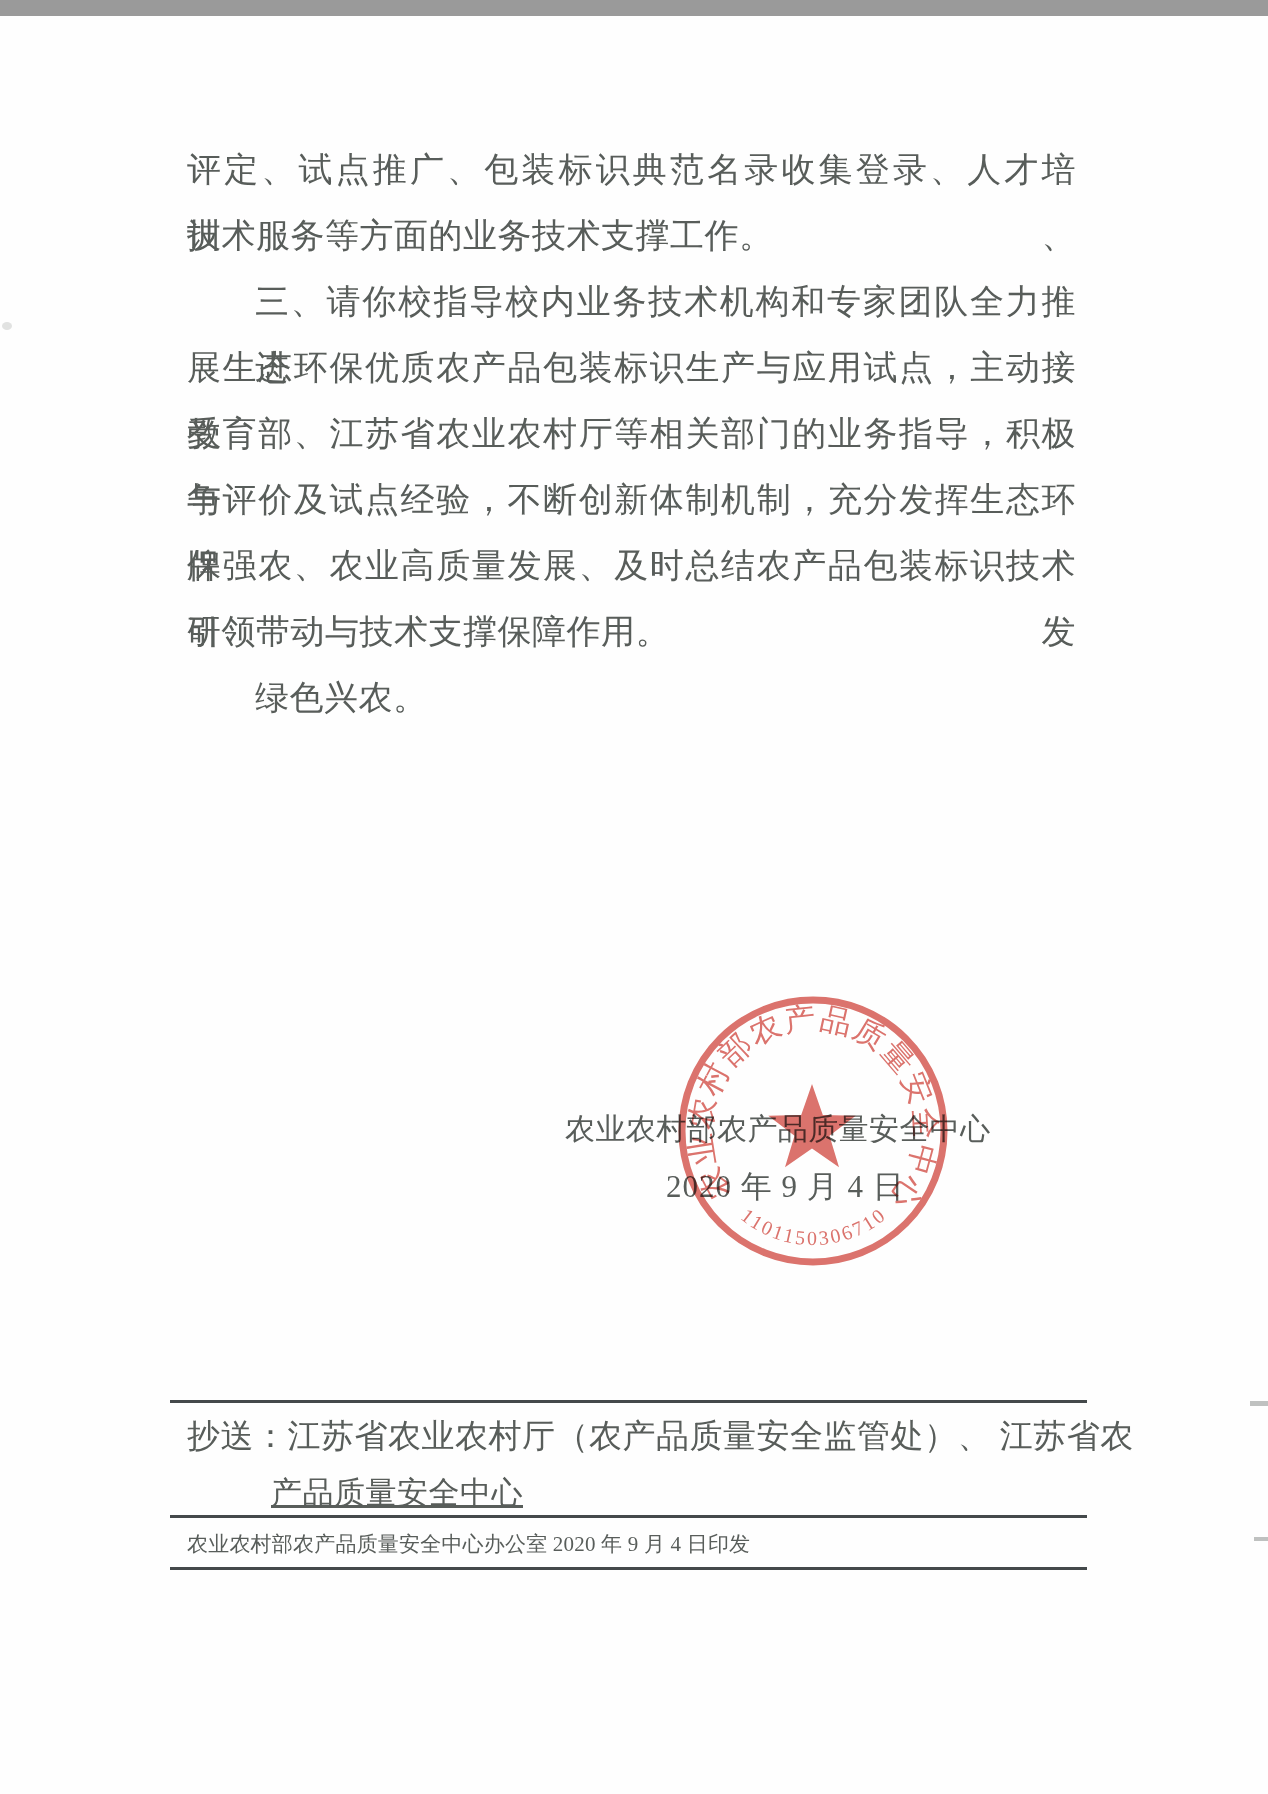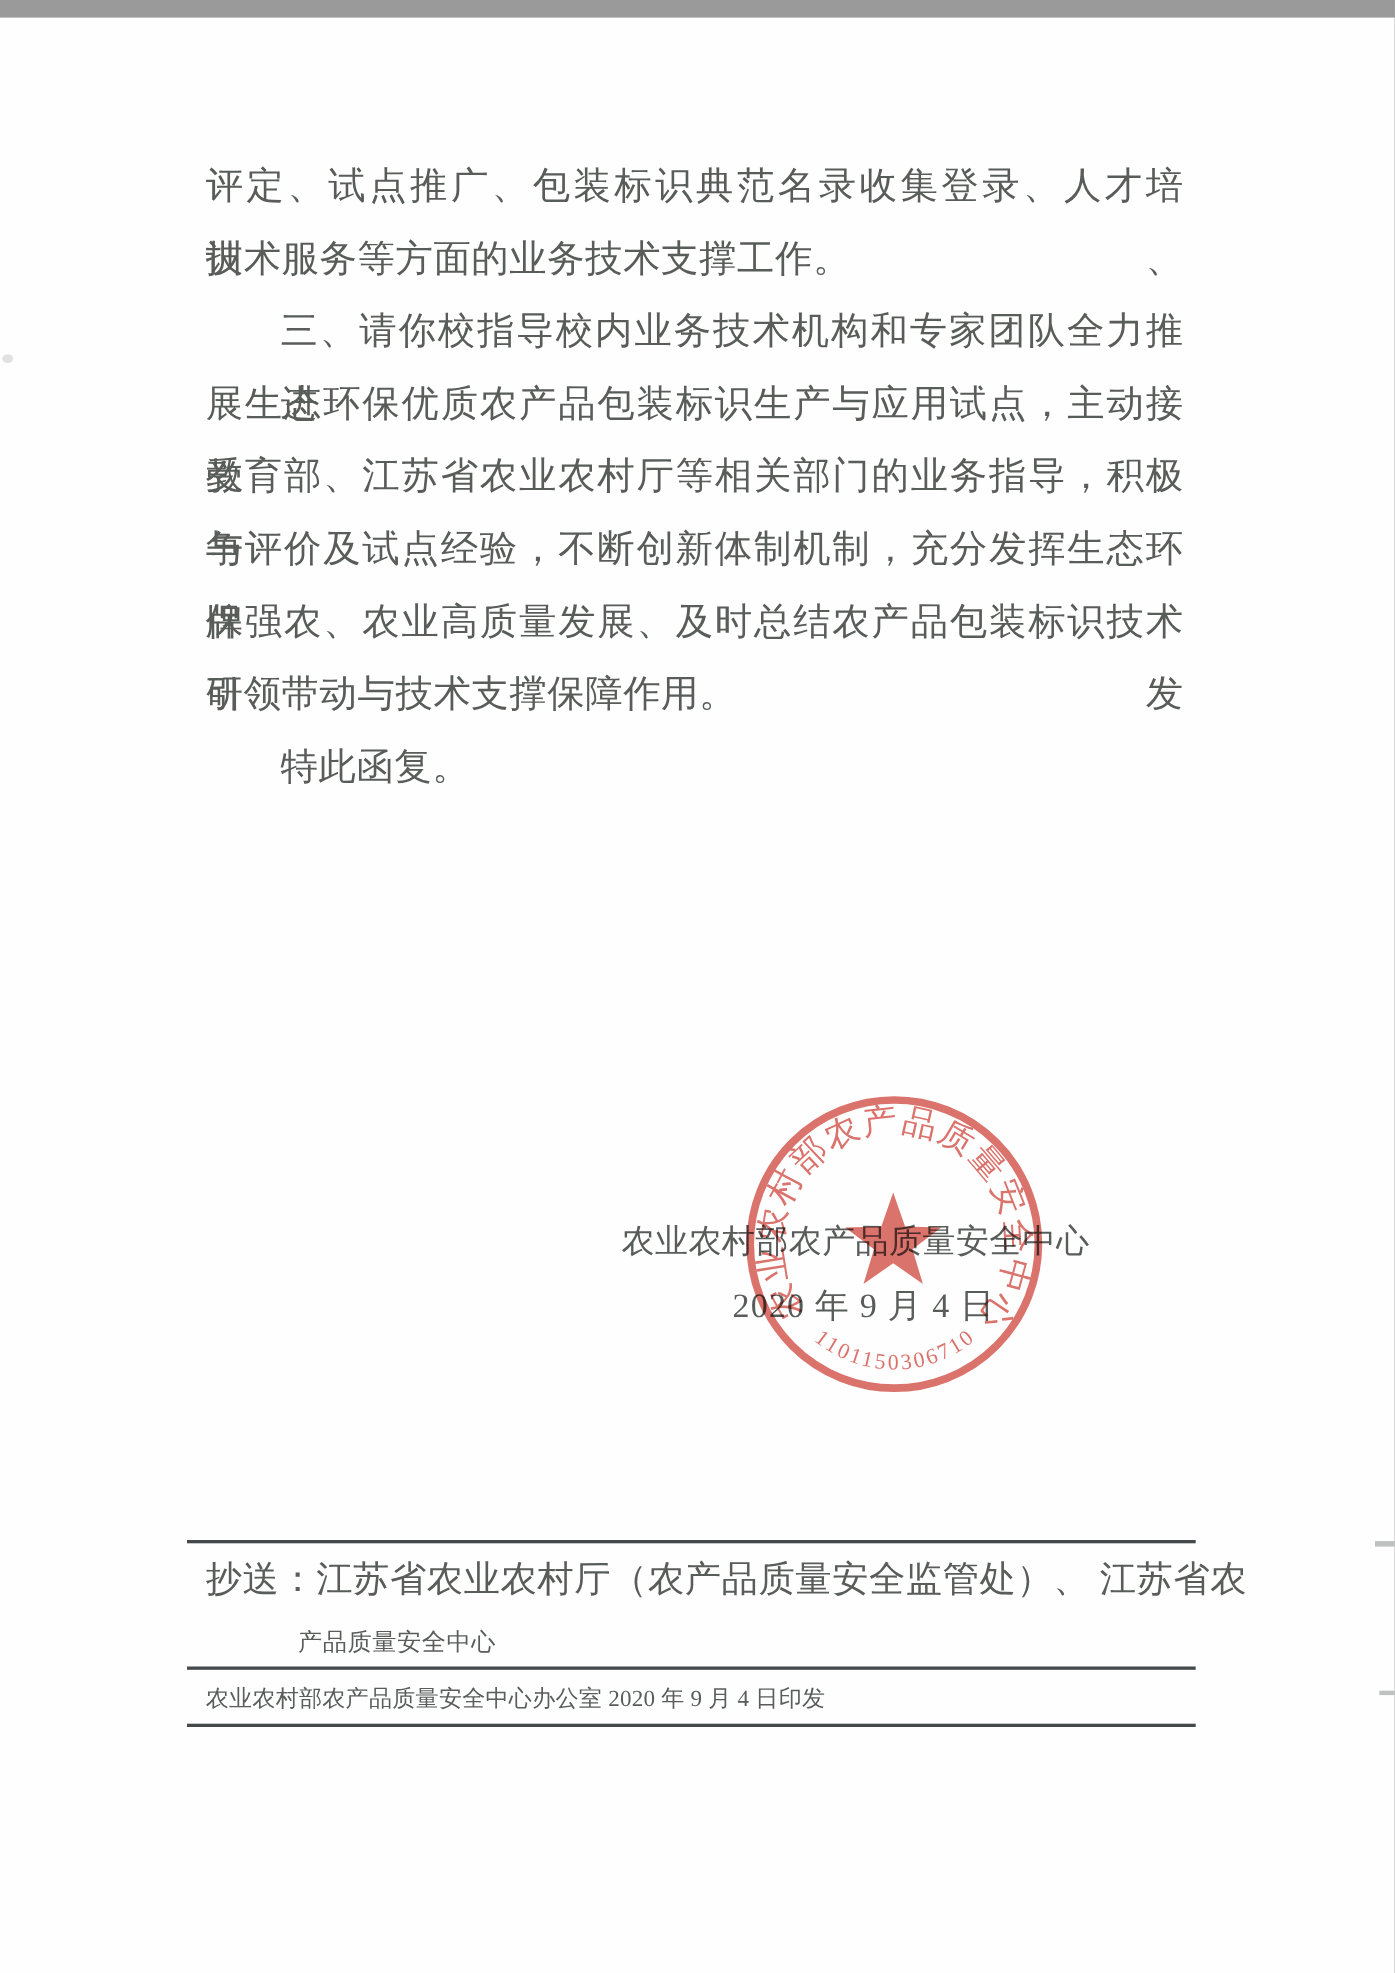--- a/index.html
+++ b/index.html
@@ -54,21 +54,21 @@
   }
   .rule-1{top:1384px;}
   .rule-2{top:1499px;}
   .rule-3{top:1551px;}
   .cc-line-1{
     position:absolute;left:187px;top:1398px;
     font-size:33px;line-height:44px;letter-spacing:0.5px;white-space:nowrap;
   }
   .cc-line-2{
     position:absolute;left:271px;top:1455px;
-    font-size:22px;line-height:44px;letter-spacing:0.5px;white-space:nowrap;
+    font-size:31px;line-height:44px;letter-spacing:0.5px;white-space:nowrap;text-decoration:underline;
   }
   .issuer-line{
     position:absolute;left:187px;top:1506px;
     font-size:21px;line-height:44px;letter-spacing:0.2px;white-space:nowrap;
   }
   
   .artifact{position:absolute;background:#8b8e8c;opacity:.55;}
   .artifact.a1{left:1250px;top:1385px;width:18px;height:5px;}
   .artifact.a2{left:1254px;top:1521px;width:14px;height:4px;}
   .artifact.a3{left:2px;top:306px;width:10px;height:8px;border-radius:50%;opacity:.25;}
@@ -80,21 +80,21 @@
 
   <div class="body-text">
     <div class="line full">评定、试点推广、包装标识典范名录收集登录、人才培训、</div>
     <div class="line end">技术服务等方面的业务技术支撑工作。</div>
     <div class="line full indent">三、请你校指导校内业务技术机构和专家团队全力推进</div>
     <div class="line full">展生态环保优质农产品包装标识生产与应用试点，主动接受</div>
     <div class="line full">教育部、江苏省农业农村厅等相关部门的业务指导，积极争</div>
     <div class="line full">与评价及试点经验，不断创新体制机制，充分发挥生态环保</div>
     <div class="line full">牌强农、农业高质量发展、及时总结农产品包装标识技术研发</div>
     <div class="line end">引领带动与技术支撑保障作用。</div>
-    <div class="line end indent">特此函复。</div>
+    <div class="line end indent">绿色兴农。</div>
   </div>
 
   <div class="sig-org">农业农村部农产品质量安全中心</div>
   <div class="sig-date">2020 年 9 月 4 日</div>
 
   <svg class="seal" viewBox="0 0 300 300">
     <circle cx="150" cy="150" r="131" fill="none" stroke="#d4544c" stroke-width="7"></circle>
     <polygon fill="#d4544c" points="149,103 159.8,134.1 192.7,134.8 166.5,154.7 176,186.2 149,167.4 122,186.2 131.5,154.7 105.3,134.8 138.2,134.1"></polygon>
     <defs>
       <path id="ringPath" d="M 69.6 212.8 A 102 102 0 1 1 230.4 212.8" fill="none"></path>

